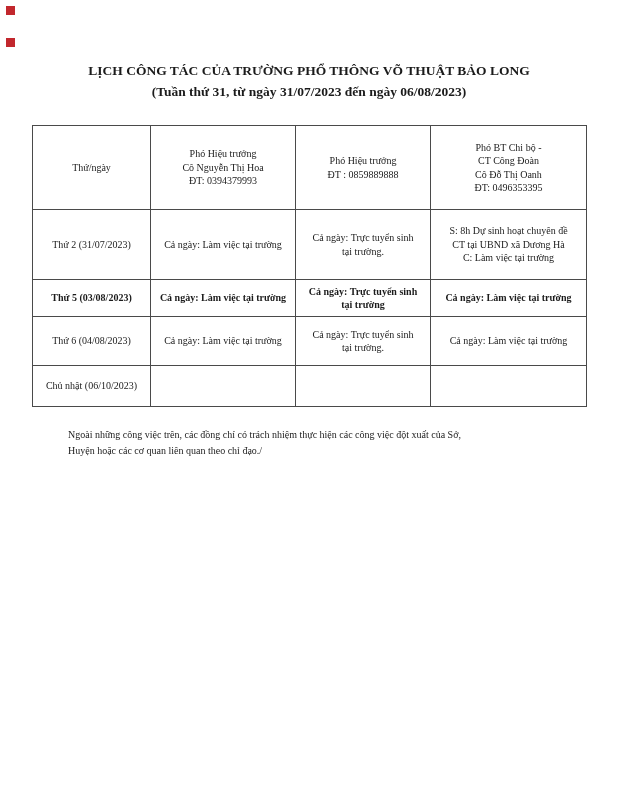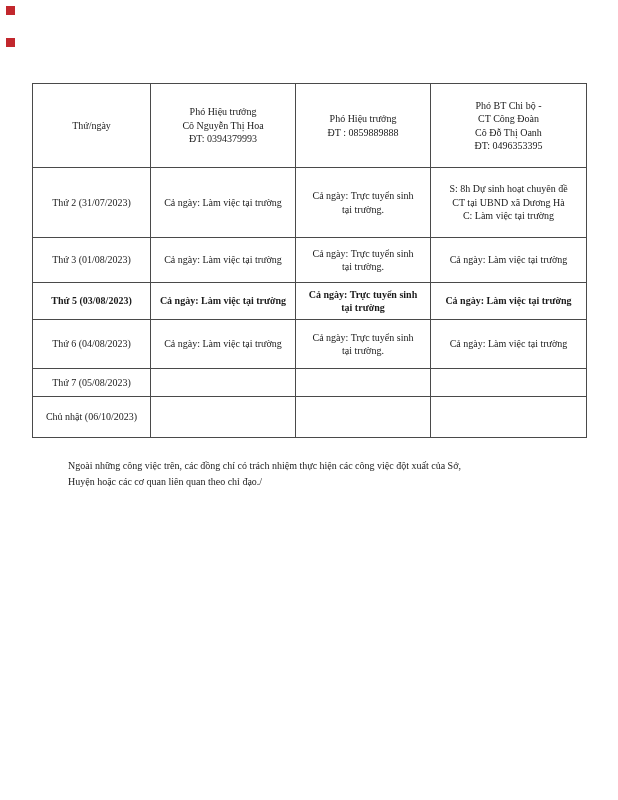--- a/index.html
+++ b/index.html
@@ -80,20 +80,22 @@
   }
 </style>
 </head>
 <body>
 
 <div class="page">
 
   <div class="marker marker-1" style="background: rgb(194, 39, 45);"></div>
   <div class="marker marker-2" style="background: rgb(194, 39, 45);"></div>
 
+  <div class="doc-title">LỊCH CÔNG TÁC CỦA TRƯỜNG PHỔ THÔNG VÕ THUẬT BẢO LONG</div>
+  <div class="doc-subtitle">(Tuần thứ 31, từ ngày 31/07/2023 đến ngày 06/08/2023)</div>
 
   <table class="schedule">
     <colgroup>
       <col class="c-day">
         <col class="c-vp1">
         <col class="c-vp2">
         <col class="c-union">
     </colgroup>
     <tbody>
       <tr class="rhh">
@@ -112,52 +114,39 @@
       <tr class="rh0">
         <td>Thứ 2 (31/07/2023)</td>
         <td>Cả ngày: Làm việc tại trường</td>
         <td>Cả ngày: Trực tuyển sinh
 tại trường.</td>
         <td>S: 8h Dự sinh hoạt chuyên đề
 CT tại UBND xã Dương Hà
 C: Làm việc tại trường</td>
       </tr>
 
-      <tr class="rh1">
-        <td>Thứ 3 (01/08/2023)</td>
-        <td>Cả ngày: Làm việc tại trường</td>
-        <td>Cả ngày: Trực tuyển sinh
-tại trường.</td>
-        <td>Cả ngày: Làm việc tại trường</td>
-      </tr>
 
 
       <tr class="rh3">
         <td>Thứ 5 (03/08/2023)</td>
         <td>Cả ngày: Làm việc tại trường</td>
         <td>Cả ngày: Trực tuyển sinh
 tại trường</td>
         <td>Cả ngày: Làm việc tại trường</td>
       </tr>
 
 
       <tr class="rh4">
         <td>Thứ 6 (04/08/2023)</td>
         <td>Cả ngày: Làm việc tại trường</td>
         <td>Cả ngày: Trực tuyển sinh
 tại trường.</td>
         <td>Cả ngày: Làm việc tại trường</td>
       </tr>
 
-      <tr class="rh5">
-        <td>Thứ 7 (05/08/2023)</td>
-        <td></td>
-        <td></td>
-        <td></td>
-      </tr>
 
       <tr class="rh6">
         <td>Chủ nhật (06/10/2023)</td>
         <td></td>
         <td></td>
         <td></td>
       </tr>
     </tbody>
   </table>
 

